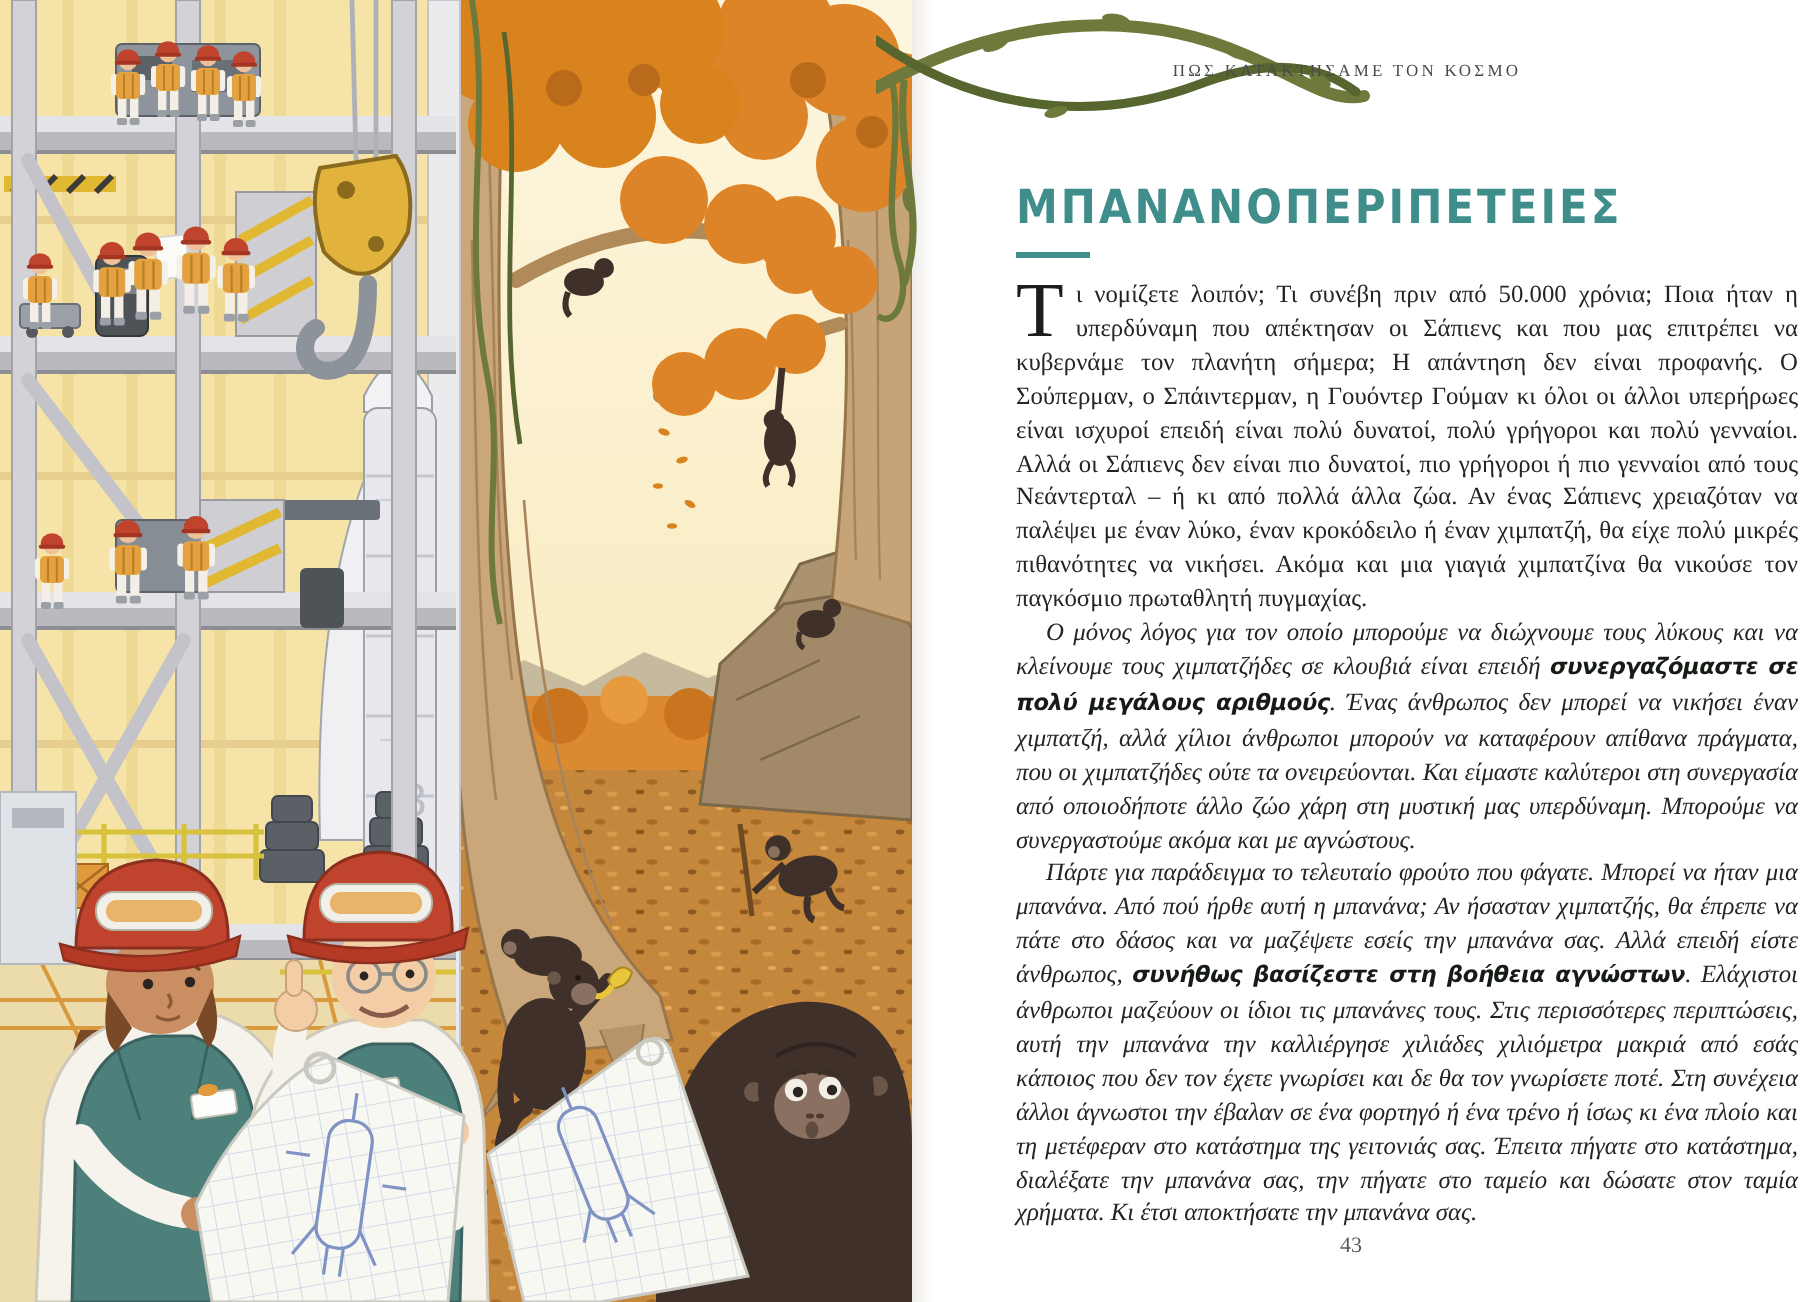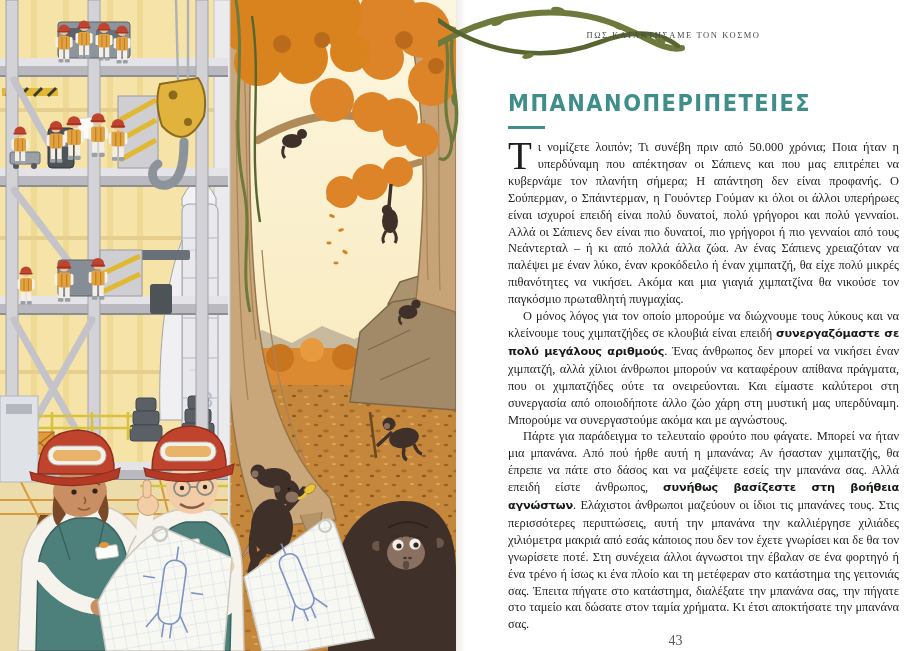--- a/index.html
+++ b/index.html
@@ -12,26 +12,26 @@
   .running-head{position:absolute;top:30px;left:0;right:0;text-align:center;
      font-family:"Liberation Serif",serif;font-size:8.5px;letter-spacing:1.6px;
      color:var(--running-head,#4b4b49);transform:translateX(-8px);}
   .chapter-title{position:absolute;top:90px;left:52px;margin:0;
      font-family:"DejaVu Sans",sans-serif;font-weight:700;font-size:21px;
      letter-spacing:1.5px;color:var(--accent,#3f8e8c);transform:scaleY(1.12);transform-origin:top left;}
   .title-rule{position:absolute;top:126px;left:52px;width:37px;height:3px;background:var(--accent,#3f8e8c);}
   .body-text{position:absolute;top:139px;left:52px;width:391px;
      font-size:12.4px;line-height:16.9px;text-align:justify;color:var(--body-text,#242424);}
   .body-text p{margin:0;}
-  .body-text p.indent{text-indent:15px;}
+  .body-text p.indent{text-indent:15px;font-style:italic;}
   .dropcap{float:left;font-size:39px;line-height:30px;padding:2px 6px 0 0;color:#1d1d1d;}
   .hand-bold{font-family:"DejaVu Sans",sans-serif;font-weight:700;font-size:11.3px;
      letter-spacing:-0.2px;color:#161b16;}
   .page-number{position:absolute;top:617px;left:0;right:0;text-align:center;
-     font-size:14px;color:#5a5a58;transform:translateX(-6px);margin-top:16px;}
+     font-size:11px;color:#5a5a58;transform:translateX(-6px);}
 </style>
 </head>
 <body>
 
 <div class="stage">
 
   <svg class="illustration" width="456" height="651" viewBox="0 0 456 651">
     <defs>
       <linearGradient id="sky" x1="0" y1="0" x2="0" y2="1">
         <stop offset="0" stop-color="#fdf6df"></stop>

